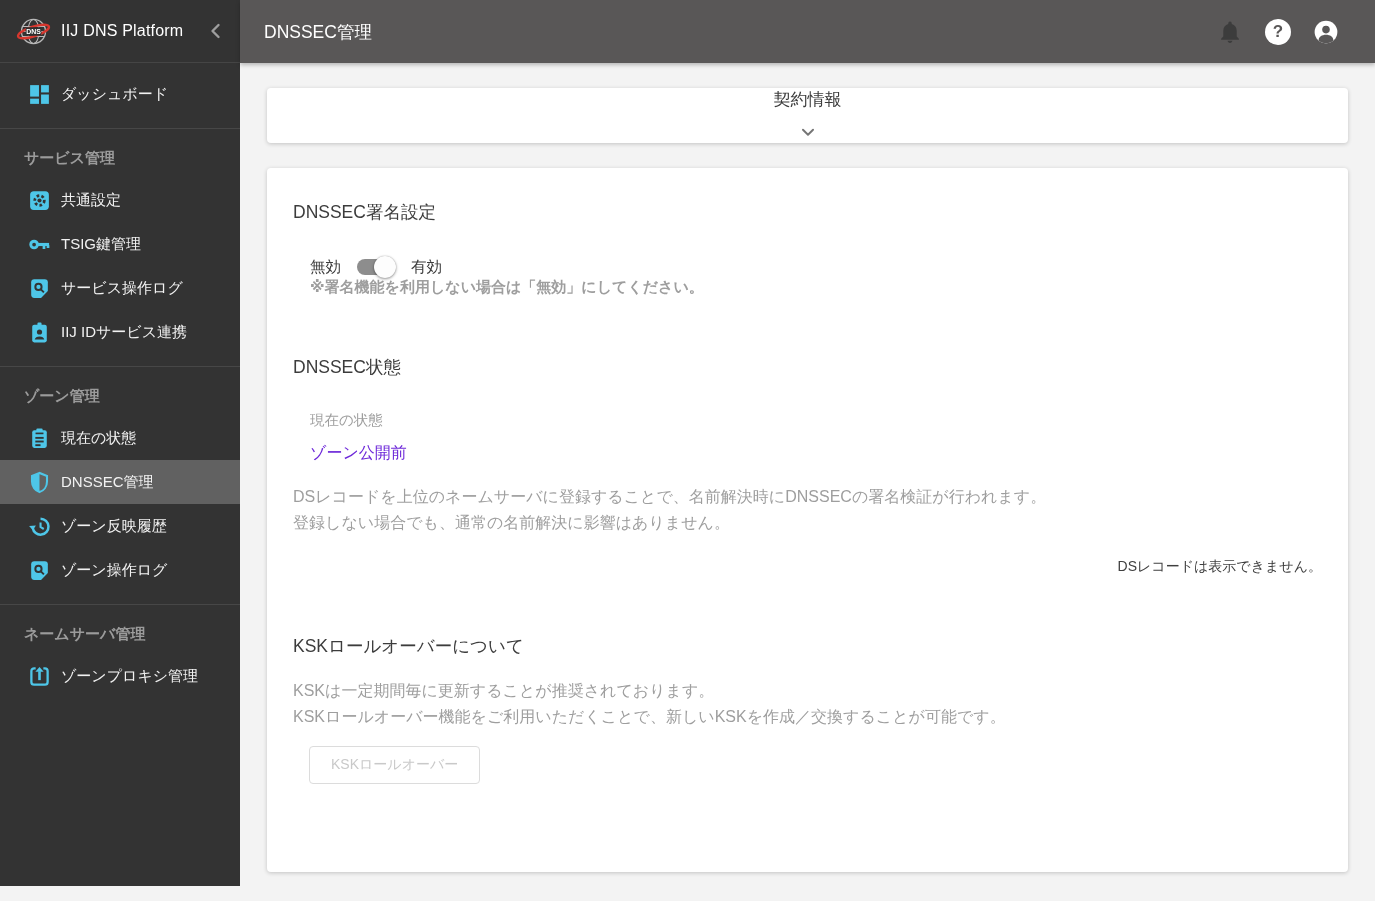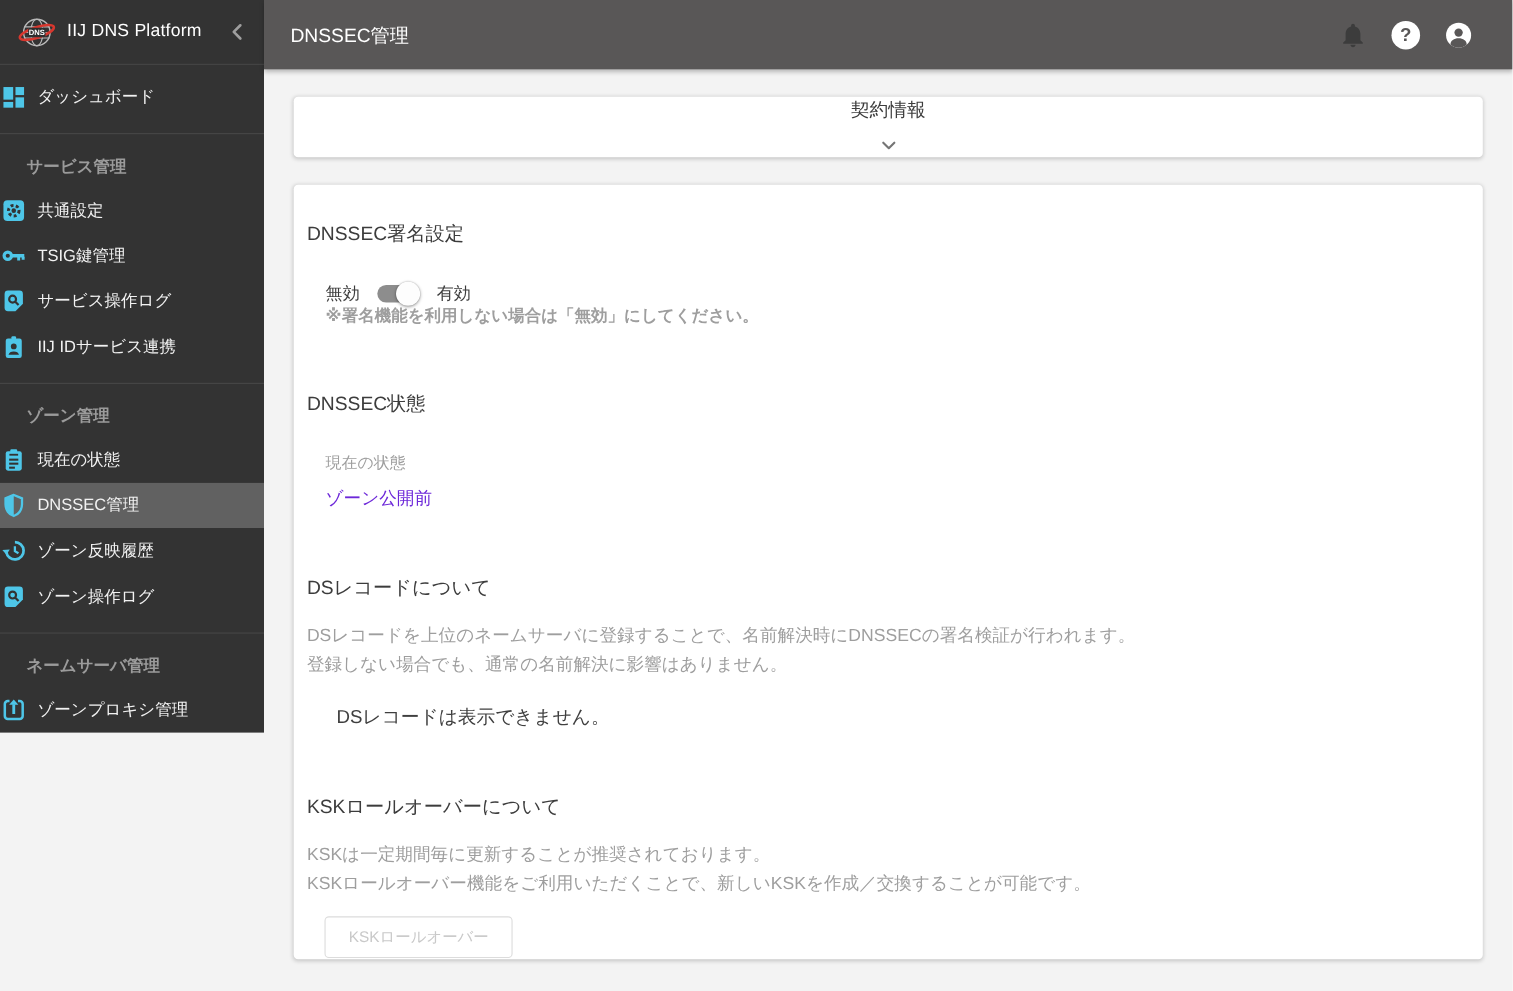--- a/index.html
+++ b/index.html
@@ -2,57 +2,57 @@
 <html><head>
 <meta charset="utf-8">
 <style>
   * { box-sizing: border-box; margin: 0; padding: 0; }
   html,body { width:1375px; height:901px; overflow:hidden; }
   body {
     font-family: "Liberation Sans", "DejaVu Sans", sans-serif;
     display:flex; background:#f3f3f3; color:#3c3c3c;
   }
   
-  .sidebar { width:240px; min-width:240px; height:666px; background:#333333; color:#f2f2f2; display:flex; flex-direction:column; }
+  .sidebar { width:240px; min-width:240px; height:886px; background:#333333; color:#f2f2f2; display:flex; flex-direction:column; }
   .side-head { height:63px; display:flex; align-items:center; padding:0 12px 0 15px; border-bottom:1px solid #454545; }
   .side-head .logo { width:37px; height:37px; flex:none; }
   .side-head .app-title { flex:1; margin-left:9px; font-size:16px; color:#ffffff; letter-spacing:.2px; white-space:nowrap; }
   .collapse-btn { width:24px; height:24px; flex:none; cursor:pointer; }
-  .side-item { height:44px; display:flex; align-items:center; cursor:pointer; }
+  .side-item { height:44px; display:flex; align-items:center; padding-left:27px; cursor:pointer; }
   .side-item .ico { width:25px; height:25px; flex:none; margin-right:9px; }
   .side-item .lbl { font-size:15px; color:#f2f2f2; white-space:nowrap; }
   .side-item.active { background:#616161; }
   .side-divider { border-top:1px solid #474747; margin-top:12px; }
   .section-label { padding:20px 16px 10px 24px; font-size:15px; font-weight:bold; color:#9b9b9b; white-space:nowrap; }
   .pad-after-head { height:9px; }
   
   .main { flex:1; display:flex; flex-direction:column; height:901px; }
   .appbar { height:63px; min-height:63px; background:#595757; display:flex; align-items:center; padding:0 36px 0 24px; box-shadow:0 2px 4px rgba(0,0,0,.25); position:relative; z-index:2; }
   .appbar-title { color:#ffffff; font-size:17.5px; flex:1; }
   .appbar-actions { display:flex; align-items:center; gap:22px; }
   .hdr-icon { width:26px; height:26px; cursor:pointer; display:flex; align-items:center; justify-content:center; }
   .hdr-circle { width:26px; height:26px; border-radius:50%; background:#ffffff; display:flex; align-items:center; justify-content:center; cursor:pointer; }
   .hdr-circle .q { color:#595757; font-weight:bold; font-size:17px; line-height:1; }
   .content { flex:1; background:#f3f3f3; padding:25px 27px; overflow:hidden; }
   .card { background:#ffffff; border-radius:4px; box-shadow:0 1px 4px rgba(0,0,0,.2);flex-direction:column; }
   .contract-card { height:55px; display:flex; align-items:center; justify-content:space-between; padding:0 26px; margin-bottom:25px; cursor:pointer; }
   .contract-title { font-size:17px; color:#3c3c3c; }
   .chev { width:22px; height:22px; }
-  .dnssec-card { padding:32px 26px 40px 12px; height:704px; }
+  .dnssec-card { padding:32px 26px 40px 26px; height:704px; }
   .sec-heading { font-size:17.5px; font-weight:400; color:#3c3c3c; }
   .toggle-row { display:flex; align-items:center; gap:15px; margin-top:32px; padding-left:17px; font-size:15.5px; color:#3c3c3c; }
   .switch { position:relative; width:40px; height:22px; cursor:pointer; }
   .switch .track { position:absolute; left:1px; top:3px; width:37px; height:16px; border-radius:8px; background:#8d8d8d; }
   .switch .thumb { position:absolute; right:0; top:0; width:22px; height:22px; border-radius:50%; background:#fdfdfd; box-shadow:0 1px 3px rgba(0,0,0,.4), 0 0 1px rgba(0,0,0,.3); }
   .note { padding-left:17px; font-size:15px; color:#9e9e9e;font-weight:bold; }
   .gap-lg { margin-top:58px; }
   .status-label { margin-top:32px; padding-left:17px; font-size:14.5px; color:#9e9e9e; }
   .status-value { margin-top:13px; padding-left:17px; font-size:16px; color:#6d28d9; }
   .para { margin-top:20px; font-size:16px; line-height:26px; color:#9e9e9e; }
-  .ds-message { margin-top:22px; padding-left:27px; font-size:17px; color:#3f3f3f; }
+  .ds-message { margin-top:22px; padding-left:27px; font-size:14px; color:#3f3f3f;text-align:right; }
   .ksk-button { display:inline-block; margin-top:16px; margin-left:16px; padding:9px 21px; background:#ffffff; border:1px solid #dcdcdc; border-radius:4px; color:#c9c9c9; font-size:14px; font-family:inherit; cursor:default; }
 </style>
 </head>
 <body>
 
 <div class="sidebar">
   <div class="side-head">
     <svg class="logo" viewBox="0 0 40 40">
       <circle cx="20" cy="20" r="13" fill="none" stroke="#b9b9b9" stroke-width="1.4"></circle>
       <ellipse cx="20" cy="20" rx="6" ry="13" fill="none" stroke="#b9b9b9" stroke-width="1.1"></ellipse>
@@ -213,21 +213,20 @@
         </div>
         <span>有効</span>
       </div>
 
       <div class="note">※署名機能を利用しない場合は「無効」にしてください。</div>
 
       <div class="sec-heading gap-lg">DNSSEC状態</div>
       <div class="status-label">現在の状態</div>
       <div class="status-value">ゾーン公開前</div>
 
-      <div class="sec-heading gap-lg">DSレコードについて</div>
       <div class="para">
         <div>DSレコードを上位のネームサーバに登録することで、名前解決時にDNSSECの署名検証が行われます。</div>
         <div>登録しない場合でも、通常の名前解決に影響はありません。</div>
       </div>
       <div class="ds-message">DSレコードは表示できません。</div>
 
       <div class="sec-heading gap-lg">KSKロールオーバーについて</div>
       <div class="para">
         <div>KSKは一定期間毎に更新することが推奨されております。</div>
         <div>KSKロールオーバー機能をご利用いただくことで、新しいKSKを作成／交換することが可能です。</div>

